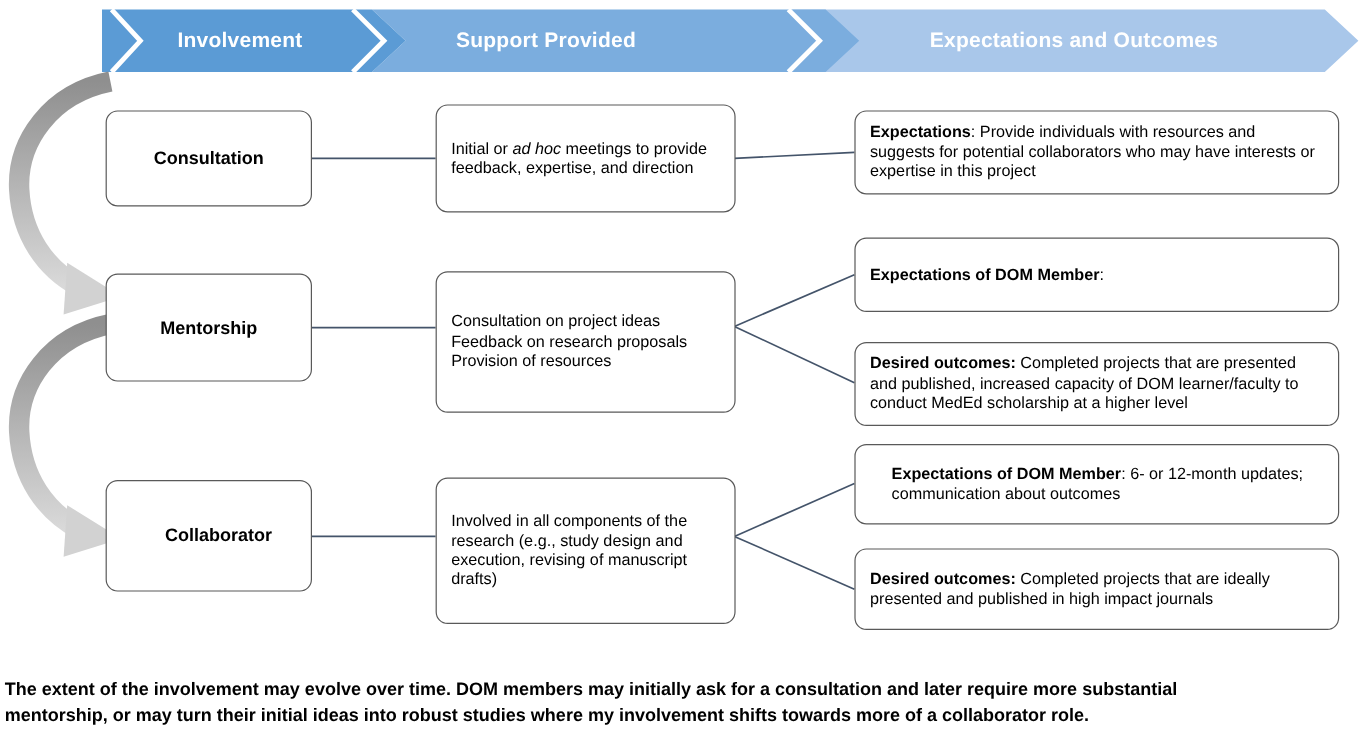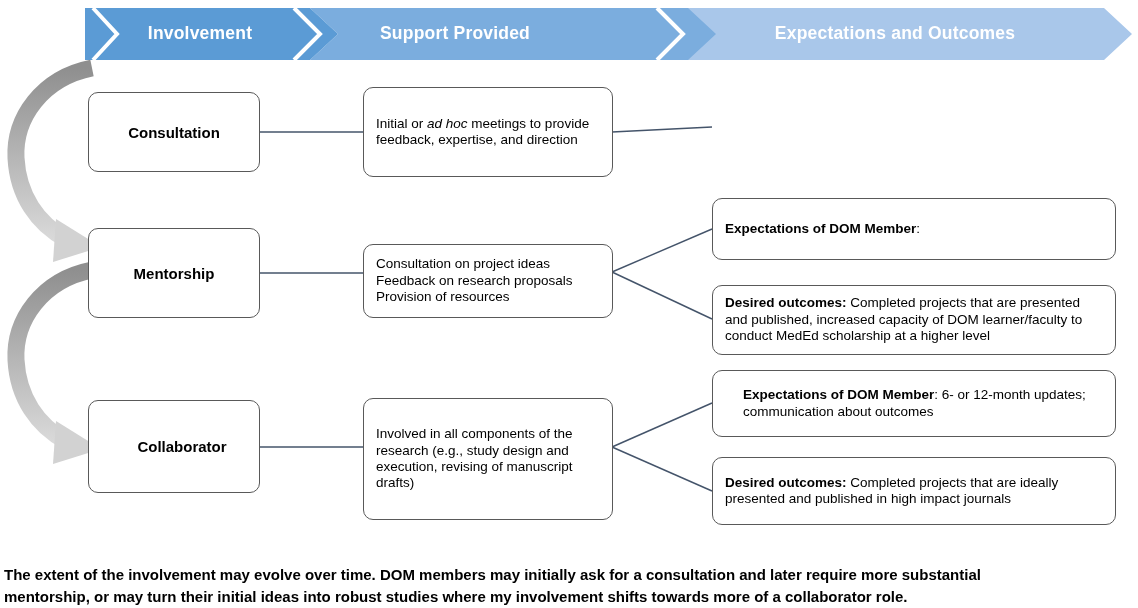--- a/index.html
+++ b/index.html
@@ -79,24 +79,27 @@
   <div class="hdr-label" style="left:85px;width:230px;">Involvement</div>
   <div class="hdr-label" style="left:340px;width:230px;">Support Provided</div>
   <div class="hdr-label" style="left:690px;width:410px;">Expectations and Outcomes</div>
 
   <div class="box inv-box" style="top:92px;height:80px;">Consultation</div>
 
   <div class="box sup-box" style="top:87px;height:90px;">
     <div><span>Initial or </span><i>ad hoc</i><span> meetings to provide feedback, expertise, and direction</span></div>
   </div>
 
+  <div class="box exp-box" style="top:92px;height:70px;">
+    <div><span class="lead">Expectations</span><span>: Provide individuals with resources and suggests for potential collaborators who may have interests or expertise in this project</span></div>
+  </div>
 
   <div class="box inv-box" style="top:228px;height:90px;">Mentorship</div>
 
-  <div class="box sup-box" style="top:244px;height:74px;">
+  <div class="box sup-box" style="top:226px;height:118px;">
     <div>
       <div>Consultation on project ideas</div>
       <div>Feedback on research proposals</div>
       <div>Provision of resources</div>
     </div>
   </div>
 
   <div class="box exp-box" style="top:198px;height:62px;">
     <div><span class="lead">Expectations of DOM Member</span><span>:</span></div>
   </div>

